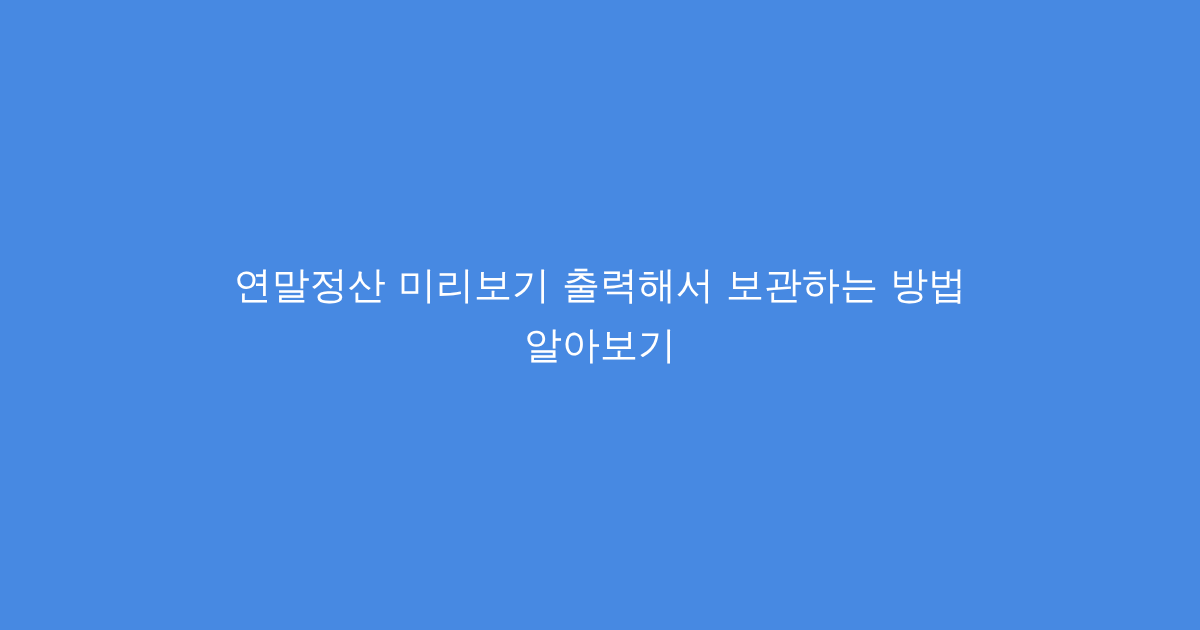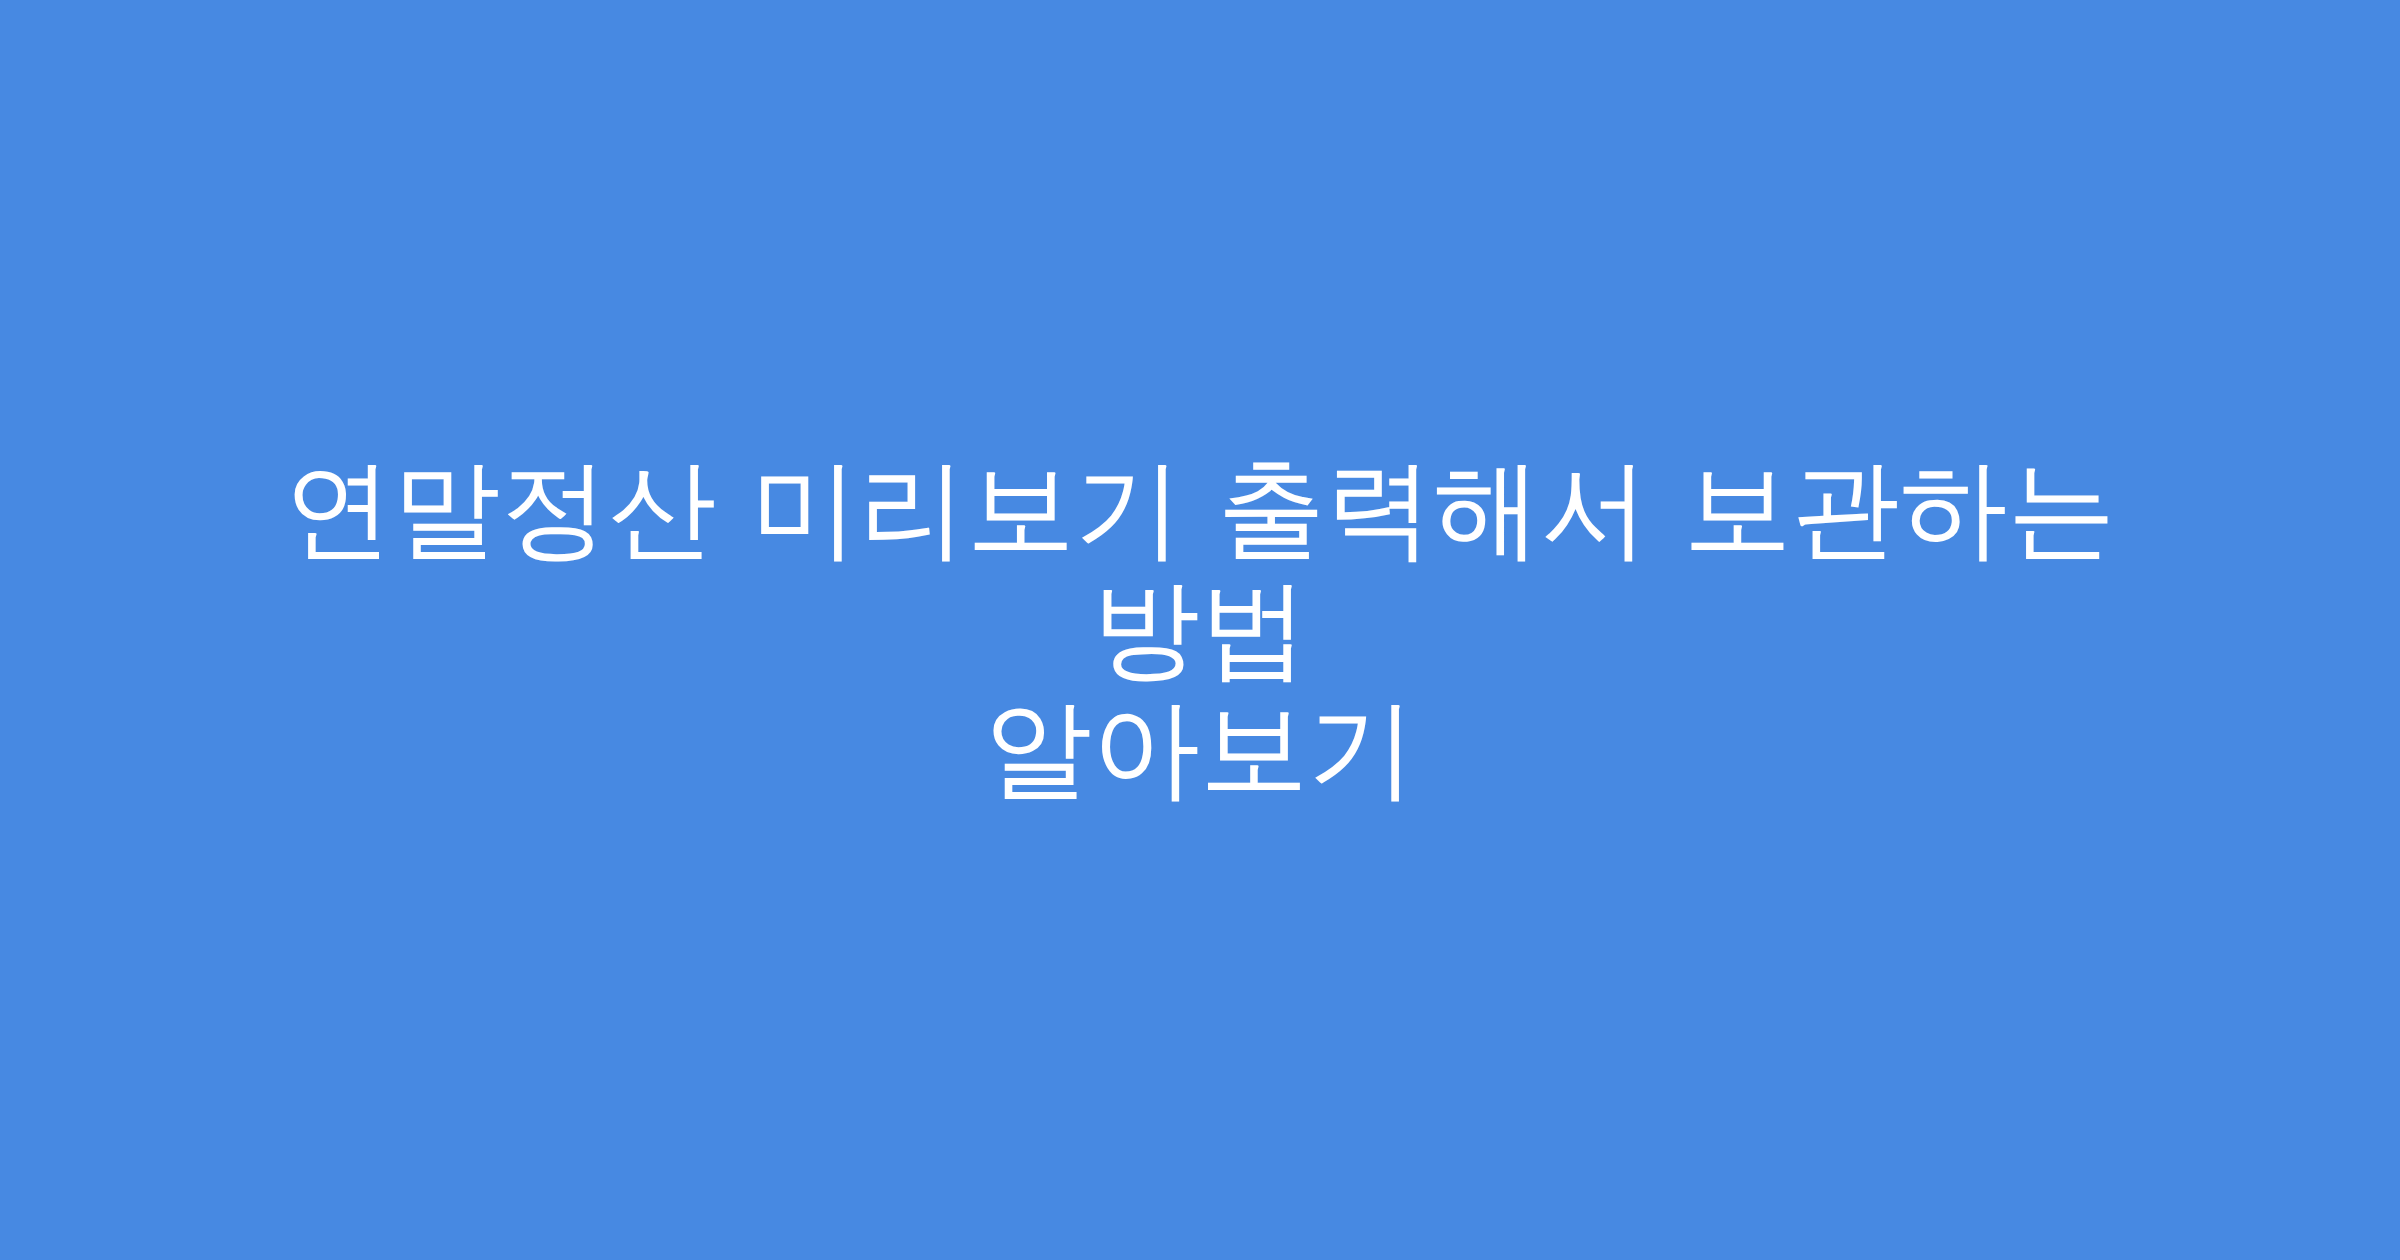--- a/index.html
+++ b/index.html
@@ -45,17 +45,17 @@
     white-space: pre-line;
     text-rendering: geometricPrecision;
   }
 </style>
 </head>
 <body>
 
 <div id="og-card" style="background-color: rgb(71, 137, 226);">
 
   <div id="headline-block" style="text-align: center;">
-    <h1 id="headline" style="color: rgb(255, 255, 255); font-size: 54px; line-height: 60px;">연말정산 미리보기 출력해서 보관하는 방법
+    <h1 id="headline" style="color: rgb(255, 255, 255); font-size: 38px; line-height: 60px;">연말정산 미리보기 출력해서 보관하는 방법
 알아보기</h1>
   </div>
 
 </div>
 
 </body></html>

